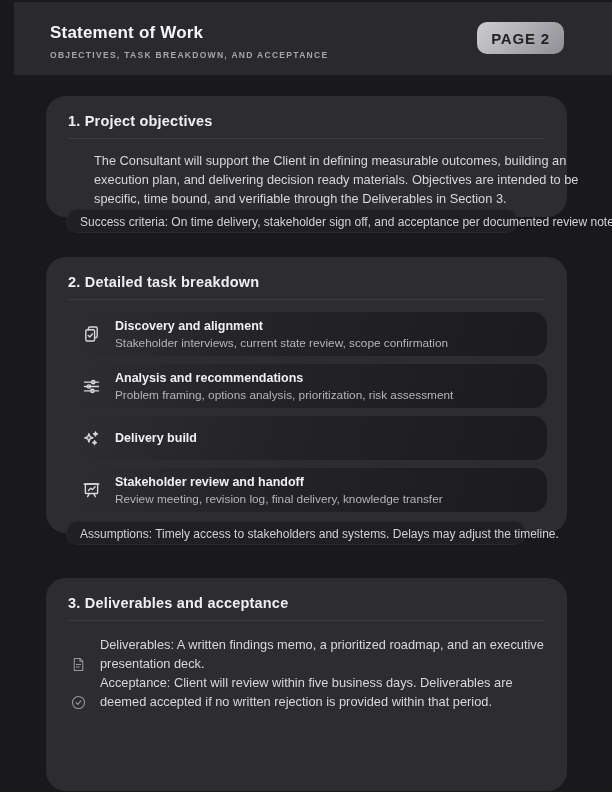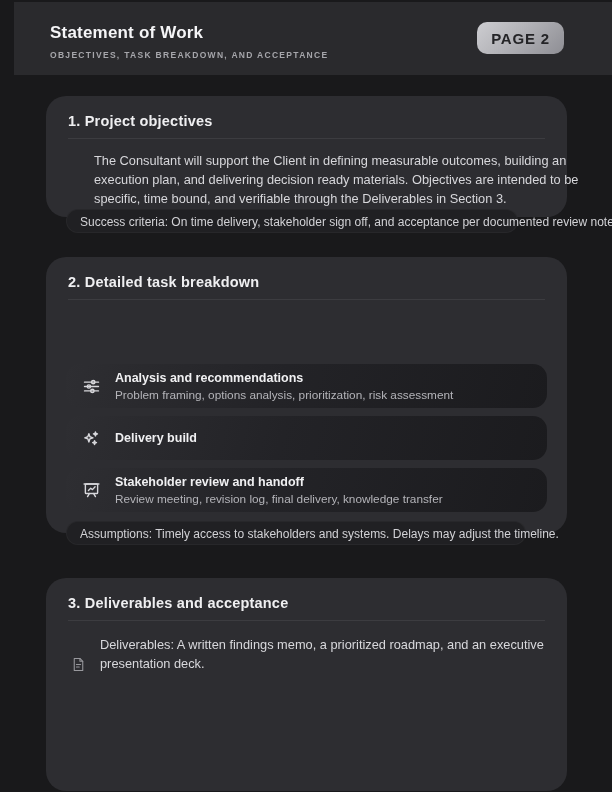--- a/index.html
+++ b/index.html
@@ -107,20 +107,33 @@
   <div class="card-heading">1. Project objectives</div>
   <div class="card-divider"></div>
   <div class="objectives-body">The Consultant will support the Client in defining measurable outcomes, building an execution plan, and delivering decision ready materials. Objectives are intended to be specific, time bound, and verifiable through the Deliverables in Section 3.</div>
   <div class="note-pill success-pill">Success criteria: On time delivery, stakeholder sign off, and acceptance per documented review notes</div>
 </div>
 
 <div class="card card-2">
   <div class="card-heading">2. Detailed task breakdown</div>
   <div class="card-divider"></div>
 
+  <div class="task-row task-row-1">
+    <span class="task-icon">
+      <svg viewBox="0 0 24 24">
+        <path d="M8.5 6.5 L8.5 5 A1.5 1.5 0 0 1 10 3.5 L17 3.5 A1.5 1.5 0 0 1 18.5 5 L18.5 14 A1.5 1.5 0 0 1 17 15.5 L15.5 15.5"></path>
+        <rect x="5.5" y="6.5" width="10" height="13" rx="1.5"></rect>
+        <path d="M8.2 13 l1.8 1.8 l3 -3.4"></path>
+      </svg>
+    </span>
+    <span class="task-text">
+      <span class="task-title">Discovery and alignment</span>
+      <span class="task-detail">Stakeholder interviews, current state review, scope confirmation</span>
+    </span>
+  </div>
 
   <div class="task-row task-row-2">
     <span class="task-icon">
       <svg viewBox="0 0 24 24">
         <path d="M4 7 h16"></path>
           <circle cx="14" cy="7" r="1.9"></circle>
         <path d="M4 12 h16"></path>
           <circle cx="9" cy="12" r="1.9"></circle>
         <path d="M4 17 h16"></path>
           <circle cx="13" cy="17" r="1.9"></circle>
@@ -173,13 +186,22 @@
       <svg viewBox="0 0 24 24">
         <path d="M6 3.5 h8 l4 4 v13 h-12 z"></path>
         <path d="M14 3.5 v4 h4"></path>
         <path d="M9 12 h6"></path>
           <path d="M9 15.5 h4"></path>
       </svg>
     </span>
     <span class="bullet-text">Deliverables: A written findings memo, a prioritized roadmap, and an executive presentation deck.</span>
   </div>
 
+  <div class="bullet bullet-2">
+    <span class="bullet-icon">
+      <svg viewBox="0 0 24 24">
+        <circle cx="12" cy="12" r="8.5"></circle>
+        <path d="M8.5 12.2 l2.4 2.4 l4.4 -5"></path>
+      </svg>
+    </span>
+    <span class="bullet-text">Acceptance: Client will review within five business days. Deliverables are deemed accepted if no written rejection is provided within that period.</span>
+  </div>
 </div>
 
 </body></html>

